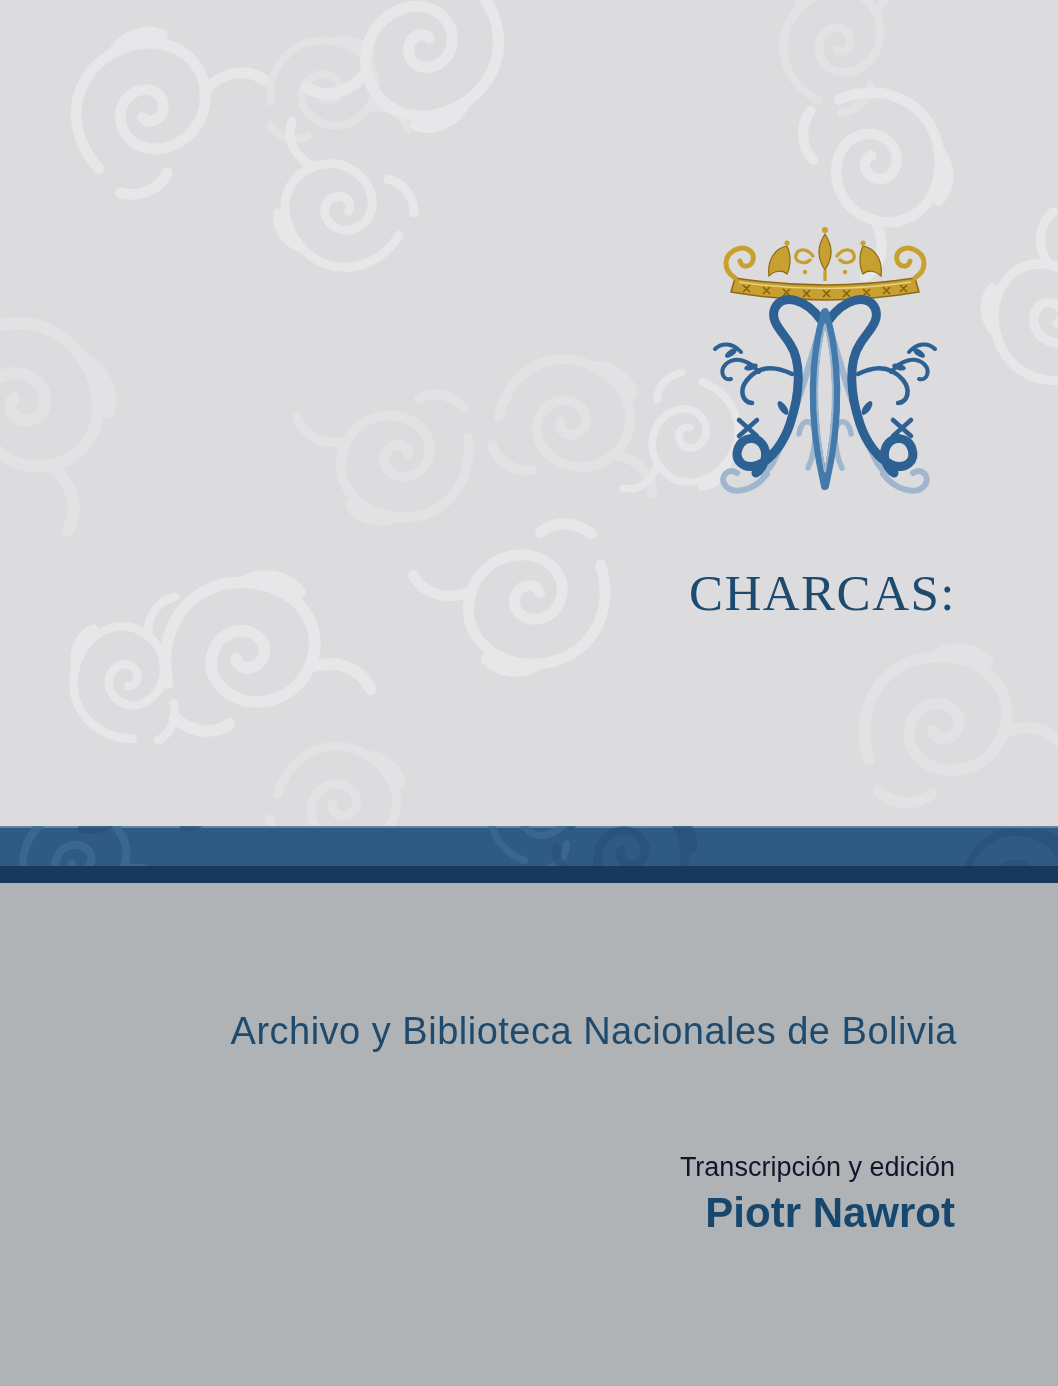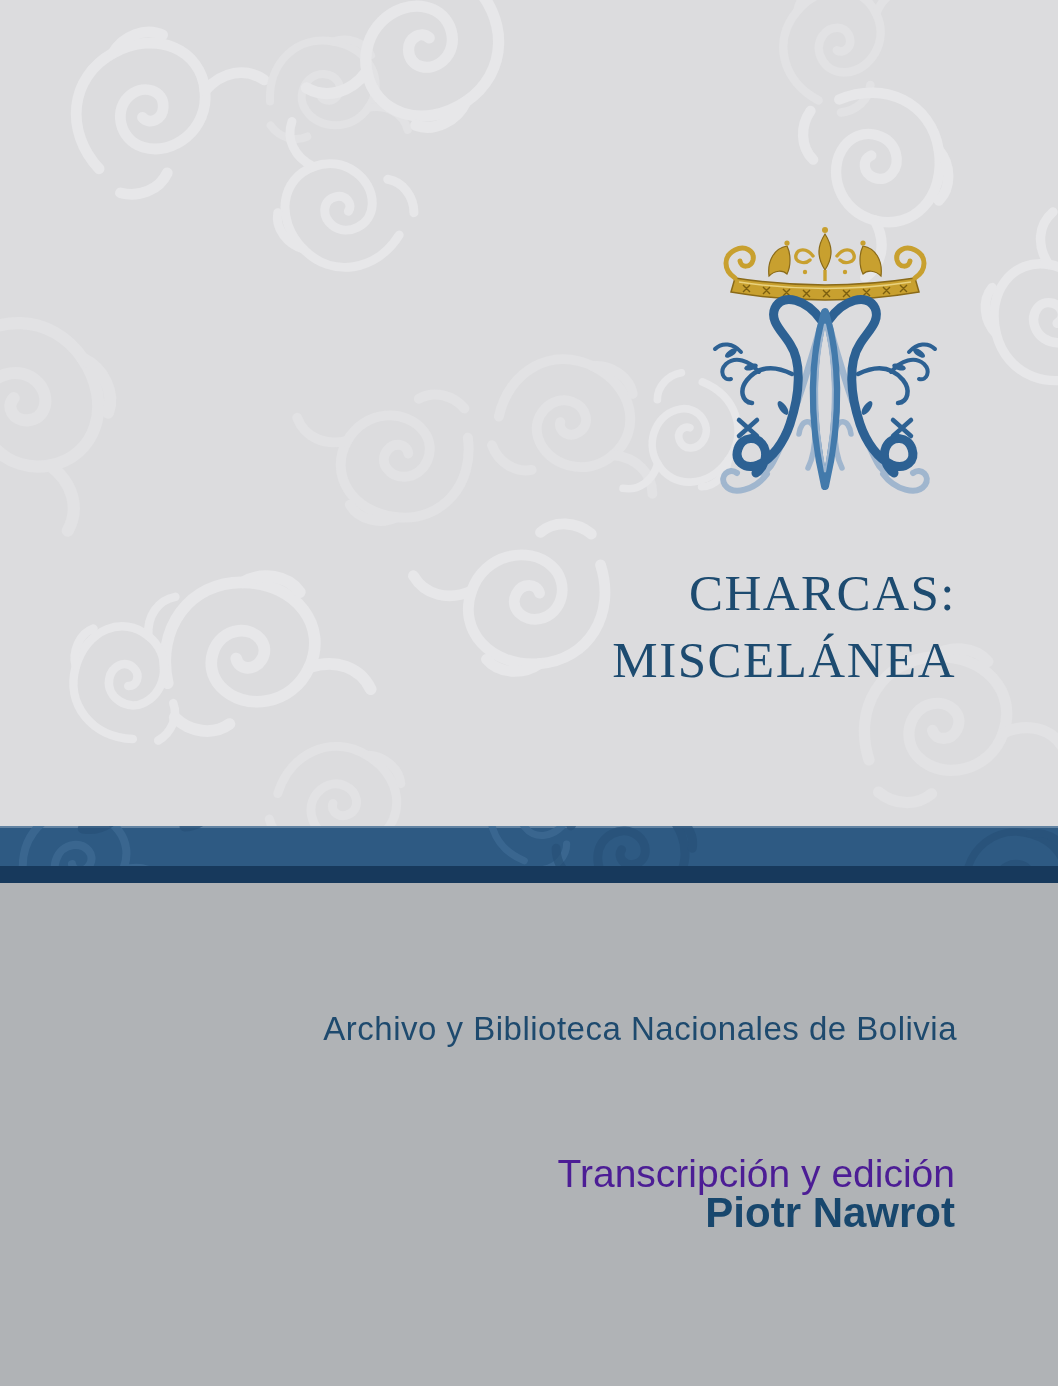--- a/index.html
+++ b/index.html
@@ -24,25 +24,25 @@
   
   .title{
     position:absolute;top:560px;right:102px;margin:0;z-index:3;
     text-align:right;font-family:"Liberation Serif","DejaVu Serif",serif;
     font-weight:normal;font-size:51px;line-height:67px;letter-spacing:1.5px;
     color:#1d4b70;
   }
   .title span{display:block;}
   .publisher{
     position:absolute;top:127px;right:101px;
-    font-size:33px;letter-spacing:.5px;color:#1e4a6e;
+    font-size:38px;letter-spacing:.5px;color:#1e4a6e;
   }
   .credit-role{
     position:absolute;top:269px;right:103px;
-    font-size:39px;color:#4c1d95;margin-left:16px;
+    font-size:27px;color:#0f172a;margin-left:16px;
   }
   .credit-name{
     position:absolute;top:306px;right:103px;
     font-size:42px;font-weight:bold;color:#18476d;
   }
 </style>
 </head>
 <body>
 
 <div class="cover">
@@ -124,21 +124,20 @@
         <use href="#mono-left"></use>
         <use href="#mono-left" transform="translate(260,0) scale(-1,1)"></use>
 
         <path d="M130,90 C117,132 113,192 130,264 C147,192 143,132 130,90 Z" fill="none" stroke="#437aab" stroke-width="8" stroke-linejoin="round"></path>
         <path d="M130,102 C121,138 118,190 130,250 C142,190 139,138 130,102 Z" fill="none" stroke="#9fb6cf" stroke-width="2"></path>
       </g>
     </svg>
 
     <h1 class="title">
       <span>CHARCAS:</span>
-      <span>MISCELÁNEA</span>
     </h1>
   </div>
 
   <div class="band-steel">
     <svg class="pattern-svg" width="1058" height="40" viewBox="0 0 1058 40" aria-hidden="true">
       <use href="#sw" class="sw-band" transform="translate(40,-30) rotate(15) scale(0.9)"></use>
       <use href="#sw" class="sw-band2" transform="translate(260,-60) rotate(140) scale(1.1)"></use>
       <use href="#sw" class="sw-band" transform="translate(470,-20) rotate(-40) scale(0.8)"></use>
       <use href="#sw" class="sw-band2" transform="translate(650,-55) rotate(60) scale(1.0)"></use>
       <use href="#sw" class="sw-band" transform="translate(860,-35) rotate(-150) scale(0.95)"></use>

